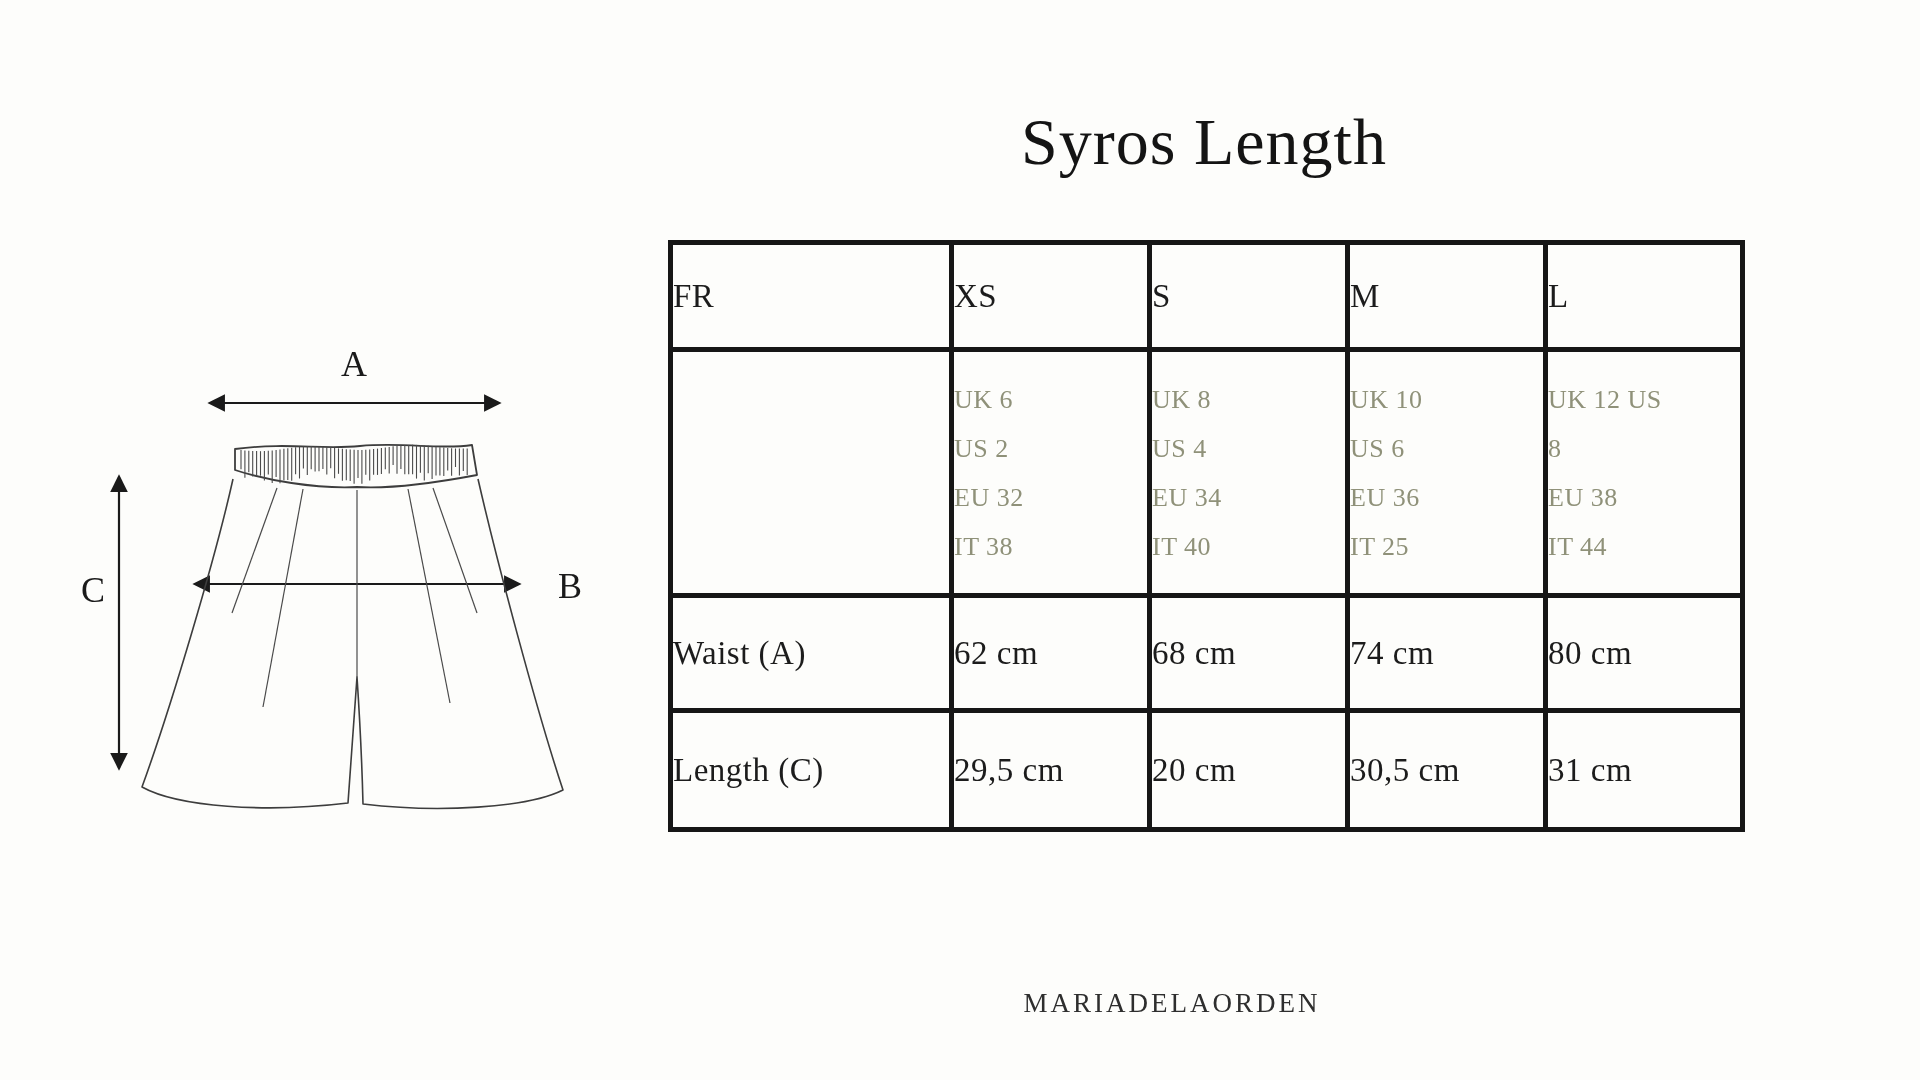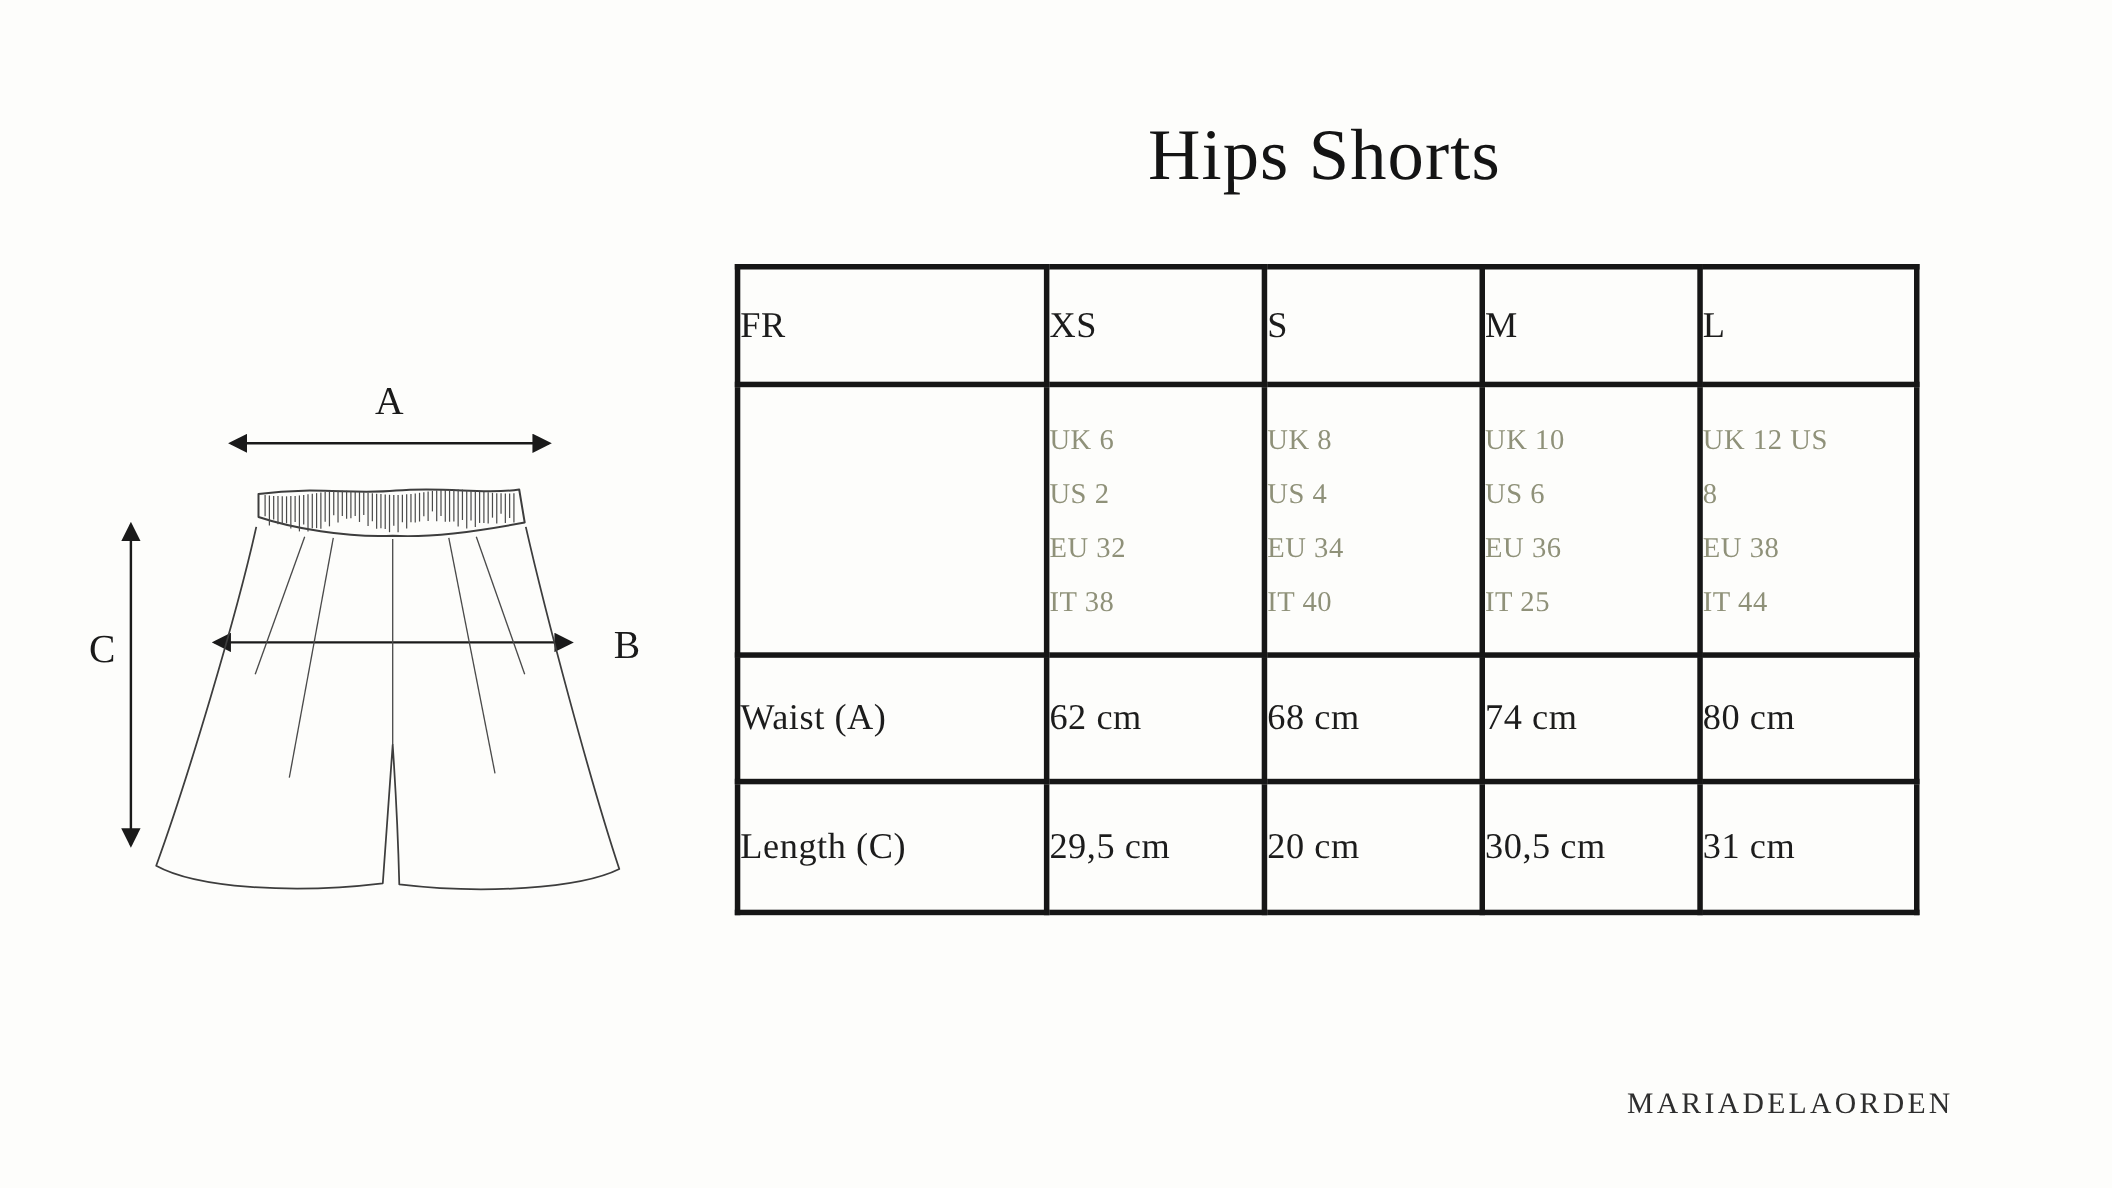--- a/index.html
+++ b/index.html
@@ -32,39 +32,39 @@
     color: #1c1c1c;
     padding: 0;
   }
   .sz-line {
     font-size: 26px; line-height: 49px;
     color: #8f9179; letter-spacing: 0.5px;
   }
   .hdr { font-size: 34px; }
 
   .brand {
-    position: absolute; left: 704px; top: 988px; width: 1072px;
-    text-align: right;
+    position: absolute; left: 636px; top: 988px; width: 1072px;
+    text-align: center;
     font-size: 27px; letter-spacing: 3px;
     color: #2e2e2e;
   }
 
   .shorts-wrap { position: absolute; left: 60px; top: 330px; width: 560px; height: 520px; }
   .shorts-wrap svg { display: block; }
   .dim-text {
     font-family: "Liberation Serif", "DejaVu Serif", serif;
     font-size: 36px; fill: #1a1a1a;
   }
 </style>
 </head>
 <body>
 
 <div class="canvas">
 
-  <div class="title">Hips Shorts</div>
+  <div class="title">Syros Length</div>
 
   <div class="shorts-wrap">
     <svg width="560" height="520" viewBox="0 0 560 520">
       <defs>
         <marker id="ah" viewBox="0 0 10 10" refX="8.5" refY="5" markerWidth="8" markerHeight="8" orient="auto-start-reverse">
           <path d="M0,0 L10,5 L0,10 z" fill="#1a1a1a"></path>
         </marker>
       </defs>
 
       <g>

